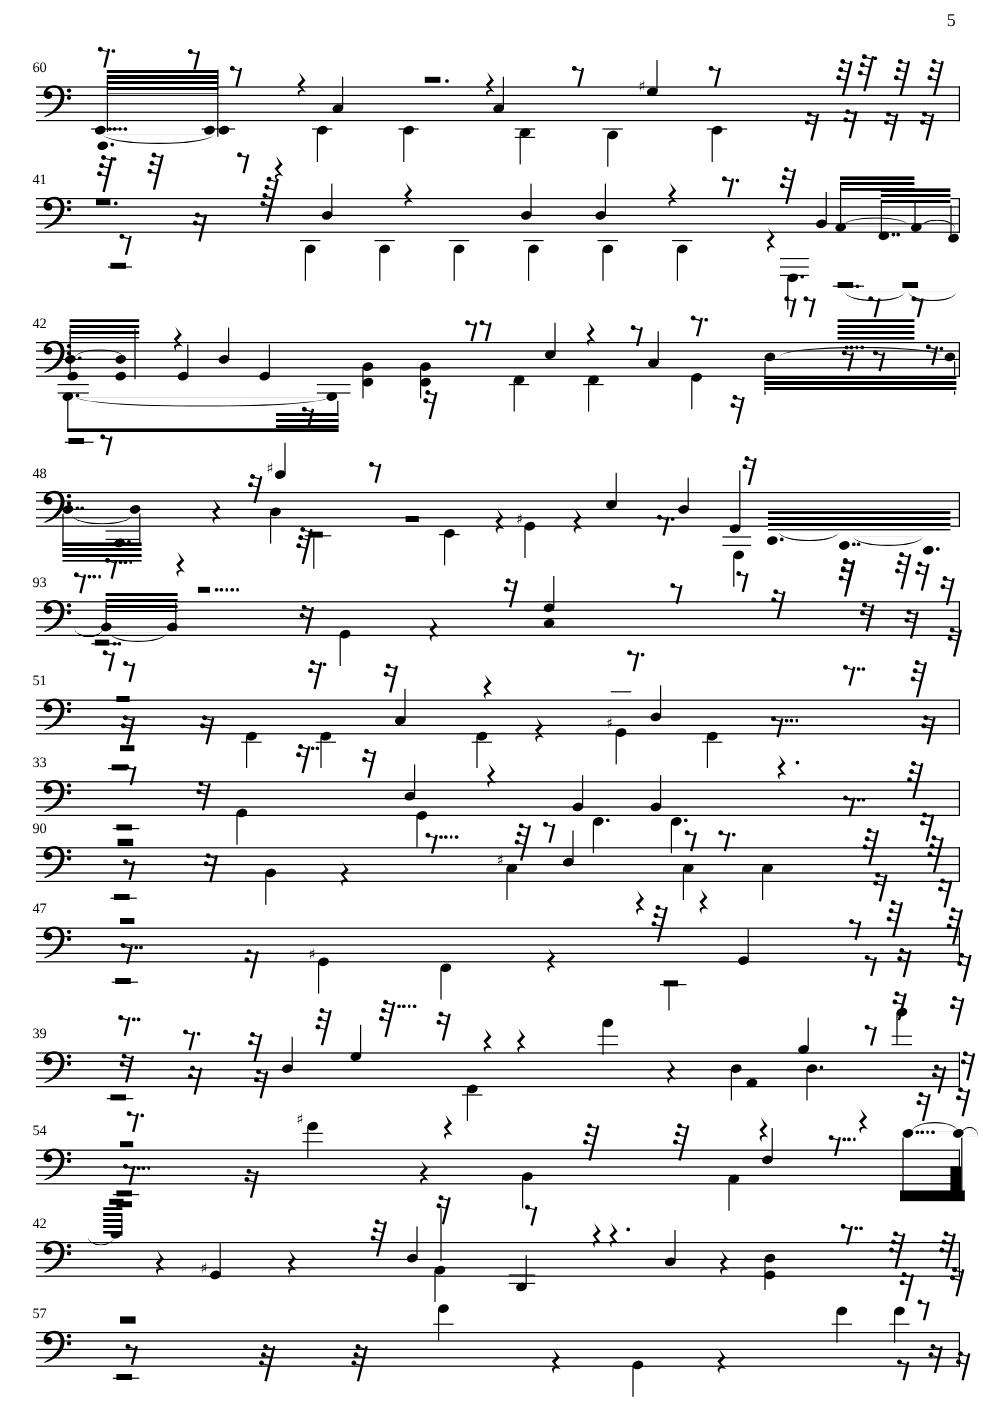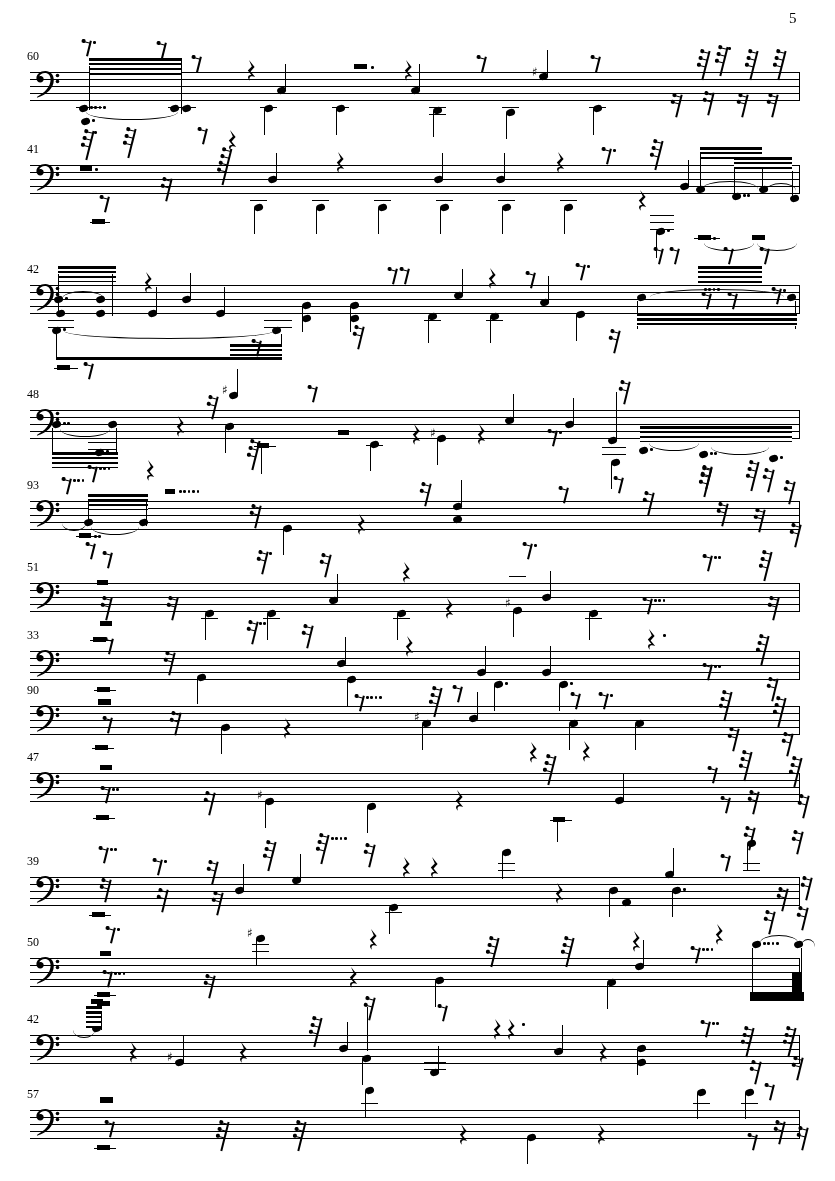--- a/index.html
+++ b/index.html
@@ -1525,21 +1525,21 @@
         <div class="hook-tick" style="top: 1.6px;"></div>
         <div class="hook-dot" style="top: 7px;"></div>
         <div class="hook-tick" style="top: 8.6px;"></div>
       </div>
       <div class="abs staffline" style="left: 30px; top: 958px; width: 770px; height: 1px;"></div>
       <div class="abs staffline" style="left: 30px; top: 965px; width: 770px; height: 1px;"></div>
       <div class="abs staffline" style="left: 30px; top: 972px; width: 770px; height: 1px;"></div>
       <div class="abs staffline" style="left: 30px; top: 979px; width: 770px; height: 1px;"></div>
       <div class="abs staffline" style="left: 30px; top: 986px; width: 770px; height: 1px;"></div>
       <div class="abs bar" style="left: 799px; top: 958px; width: 1.4px; height: 29px;"></div>
-      <div class="abs mnum" style="left: 27px; top: 935px; width: 24px; height: 14px;">50</div>
+      <div class="abs mnum" style="left: 27px; top: 935px; width: 24px; height: 14px;">54</div>
       <div class="abs " style="left: 35px; top: 956px; width: 26px; height: 32px;">
         <svg width="26" height="32" viewBox="0 0 26 32">
           <path fill="#000" d="M10.4,1 C5,1 1.4,4.4 1.4,8.2 c0,2.5 1.7,4.3 3.9,4.3 c2,0 3.4,-1.4 3.4,-3.3 c0,-1.8 -1.3,-3.1 -3.1,-3.1 c-0.5,0 -1,0.1 -1.4,0.3 c0.8,-2 3,-3.4 5.6,-3.4 c3.6,0 5.8,2.7 5.8,6.6 c0,7.1 -5.9,13.4 -13.4,17.1 c-0.6,0.3 -0.2,1.1 0.4,0.9 C11.9,24.6 18.8,18.2 18.8,10.1 C18.8,4.6 15.4,1 10.4,1 Z"></path>
           <circle cx="22.5" cy="5.5" r="1.8" fill="#000"></circle>
           <circle cx="22.5" cy="11.5" r="1.8" fill="#000"></circle>
         </svg>
       </div>
       <div class="abs hookrest" style="left: 104px; top: 927px; width: 14px; height: 16px;">
         <div class="hr-line" style="height: 16px;"></div>
         <div class="hook-dot" style="top: 0px;"></div>

